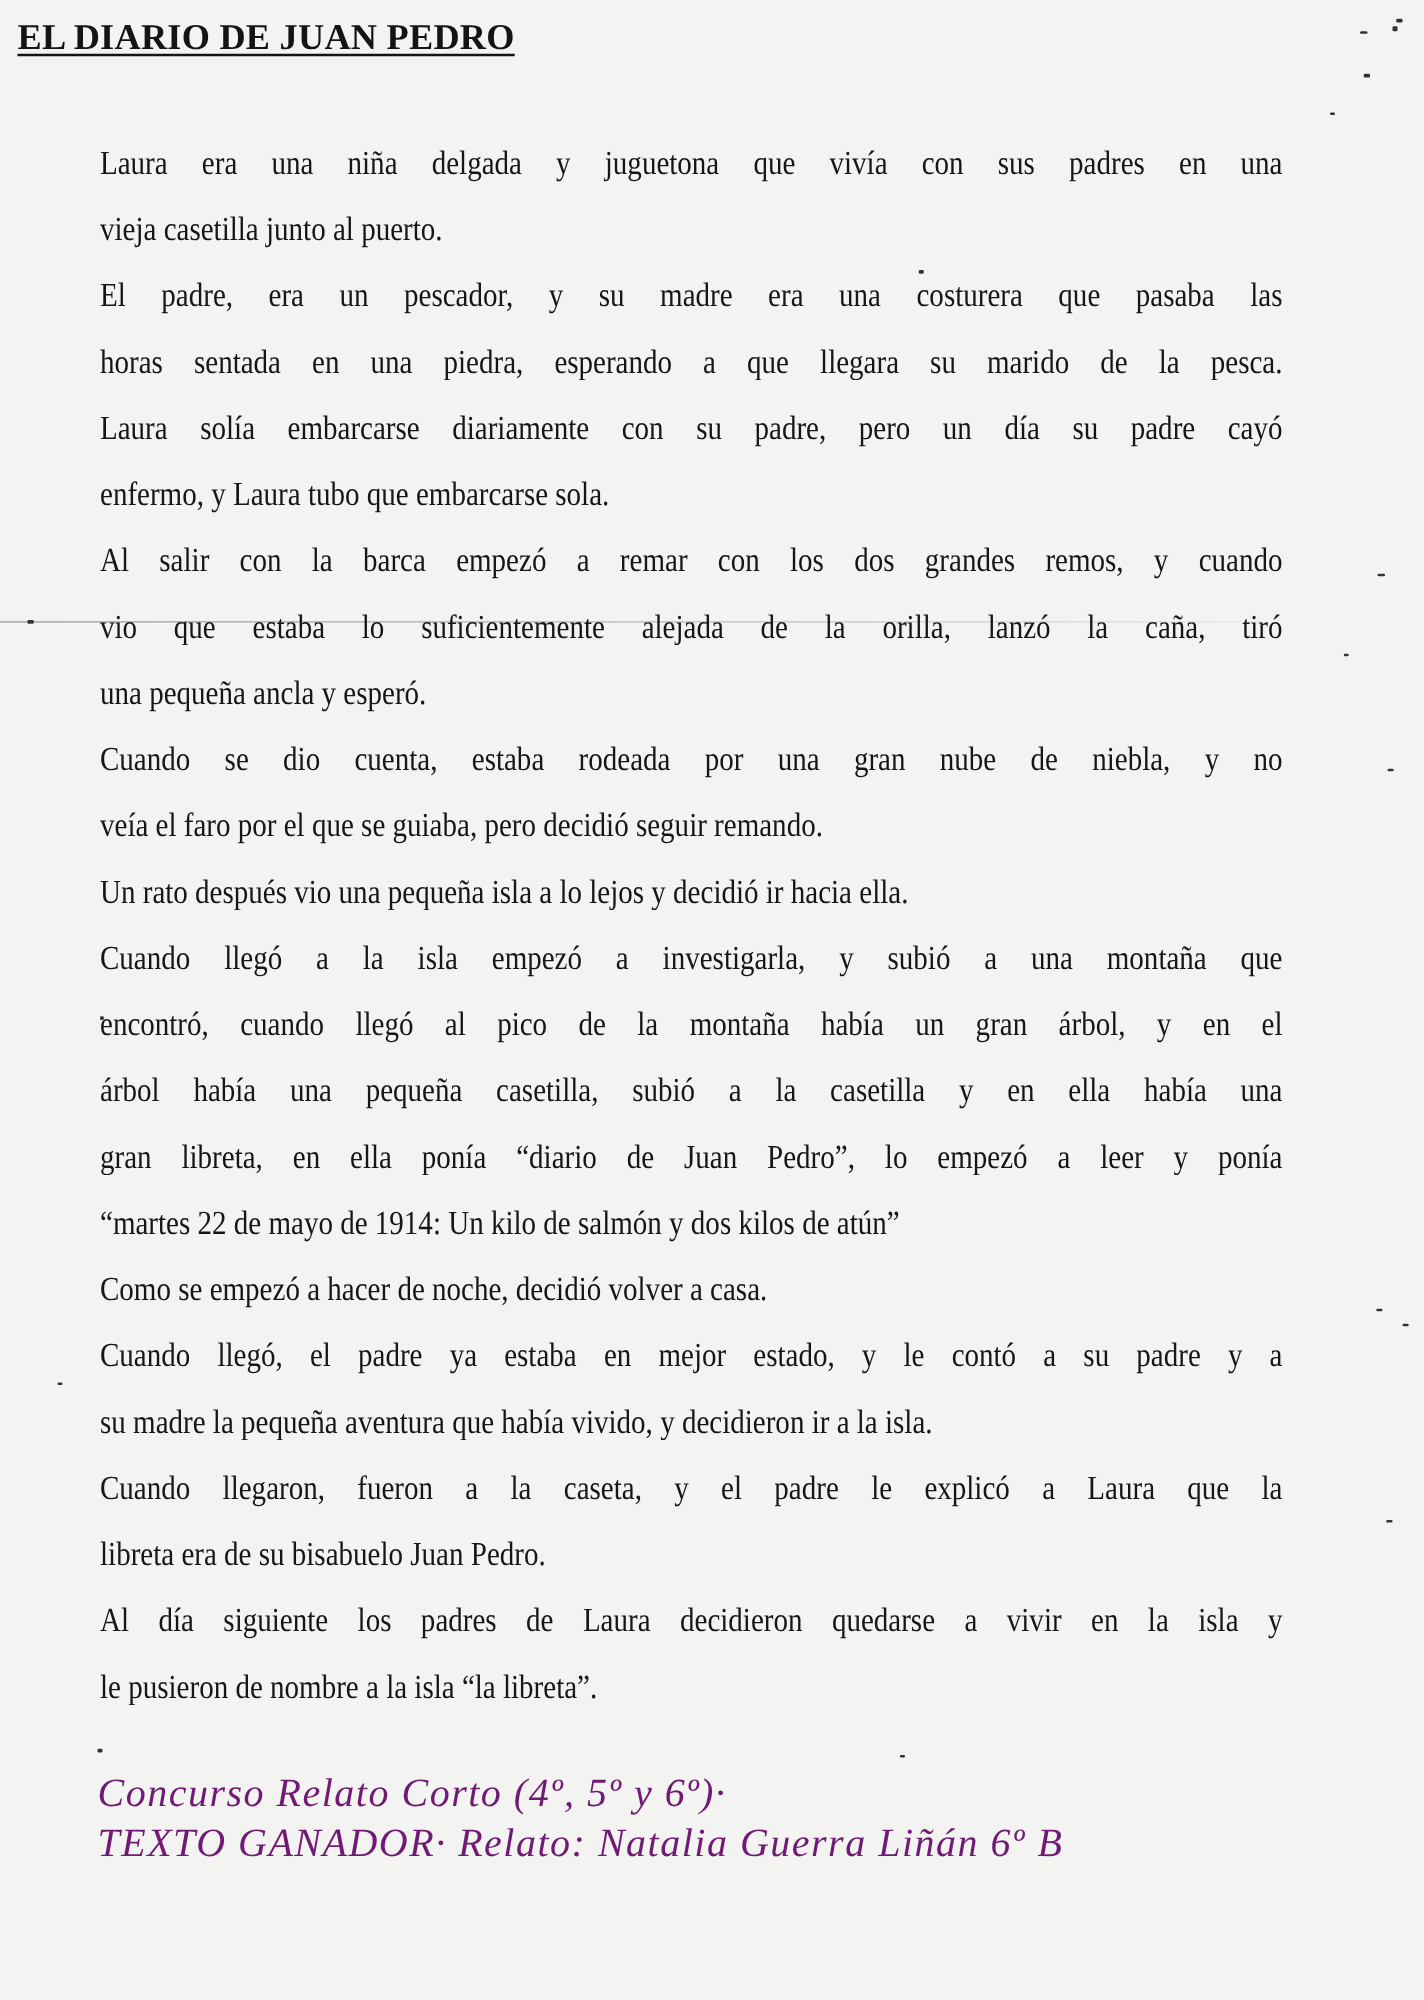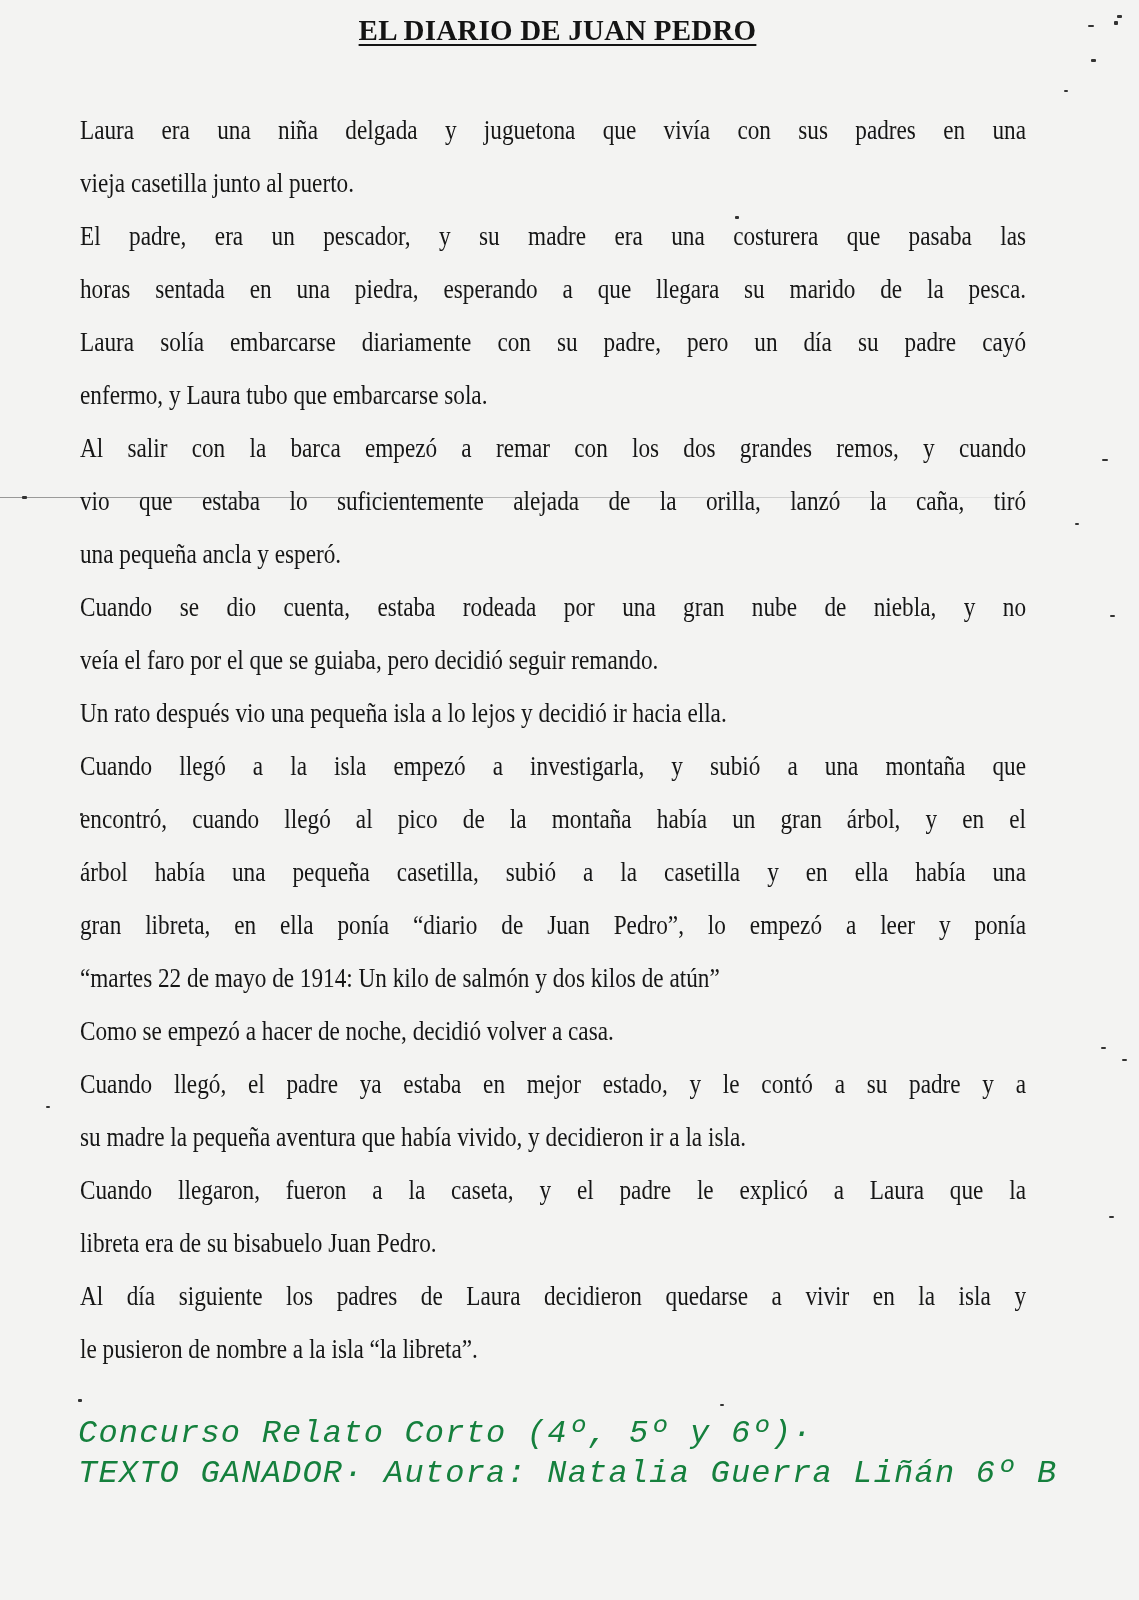--- a/index.html
+++ b/index.html
@@ -17,23 +17,23 @@
     }
     .page {
       position: absolute;
       left: 0; top: 0;
       width: 1139px;
       height: 1600px;
     }
     .title {
       position: absolute;
       top: 14px;
-      left: 3px;
+      left: 14px;
       width: 1109px;
-      text-align: center;
+      text-align: left;
       font-family: "Liberation Serif", serif;
       font-weight: bold;
       font-size: 29px;
       letter-spacing: 0.2px;
       text-decoration: underline;
       text-decoration-thickness: 2px;
       text-underline-offset: 4px;
       color: #141414;
     }
     .story {
@@ -54,22 +54,22 @@
       width: 1100px;
     }
     .line.just {
       text-align: justify;
       text-align-last: justify;
     }
     .caption {
       position: absolute;
       left: 78px;
       top: 1414px;
-      color: #15803d;
-      font-family: Liberation Mono, monospace;
+      color: #701a75;
+      font-family: Liberation Serif, serif;
       font-style: italic;
       font-size: 32px;
       line-height: 40px;
       letter-spacing: 1.2px;
     }
     .caption span { display: block; white-space: nowrap; }
     .speck {
       position: absolute;
       background: #333;
       border-radius: 1px;
@@ -114,21 +114,21 @@
     <span class="line just">Cuando llegó,  el padre ya estaba en mejor estado, y le contó a su padre y a</span>
     <span class="line">su madre  la pequeña aventura que había vivido, y decidieron ir a la isla.</span>
     <span class="line just">Cuando llegaron, fueron a la caseta, y el padre le explicó a Laura que la</span>
     <span class="line">libreta era de su bisabuelo Juan Pedro.</span>
     <span class="line just"> Al día siguiente los padres de Laura decidieron quedarse a vivir en la isla y</span>
     <span class="line">le pusieron de nombre a la isla “la libreta”.</span>
   </div>
 
   <div class="caption">
     <span>Concurso Relato Corto (4º, 5º y 6º)·</span>
-    <span>TEXTO GANADOR· Autora: Natalia Guerra Liñán 6º B</span>
+    <span>TEXTO GANADOR· Relato: Natalia Guerra Liñán 6º B</span>
   </div>
 
   <div class="speck" style="left:1117px;top:15px;width:5px;height:3px;"></div>
   <div class="speck" style="left:1114px;top:21px;width:4px;height:4px;"></div>
   <div class="speck" style="left:1088px;top:25px;width:6px;height:2px;"></div>
   <div class="speck" style="left:1091px;top:59px;width:5px;height:3px;"></div>
   <div class="speck" style="left:1064px;top:90px;width:4px;height:2px;"></div>
   <div class="speck" style="left:735px;top:216px;width:4px;height:3px;"></div>
   <div class="speck" style="left:1102px;top:459px;width:6px;height:2px;"></div>
   <div class="speck" style="left:22px;top:496px;width:5px;height:3px;"></div>

